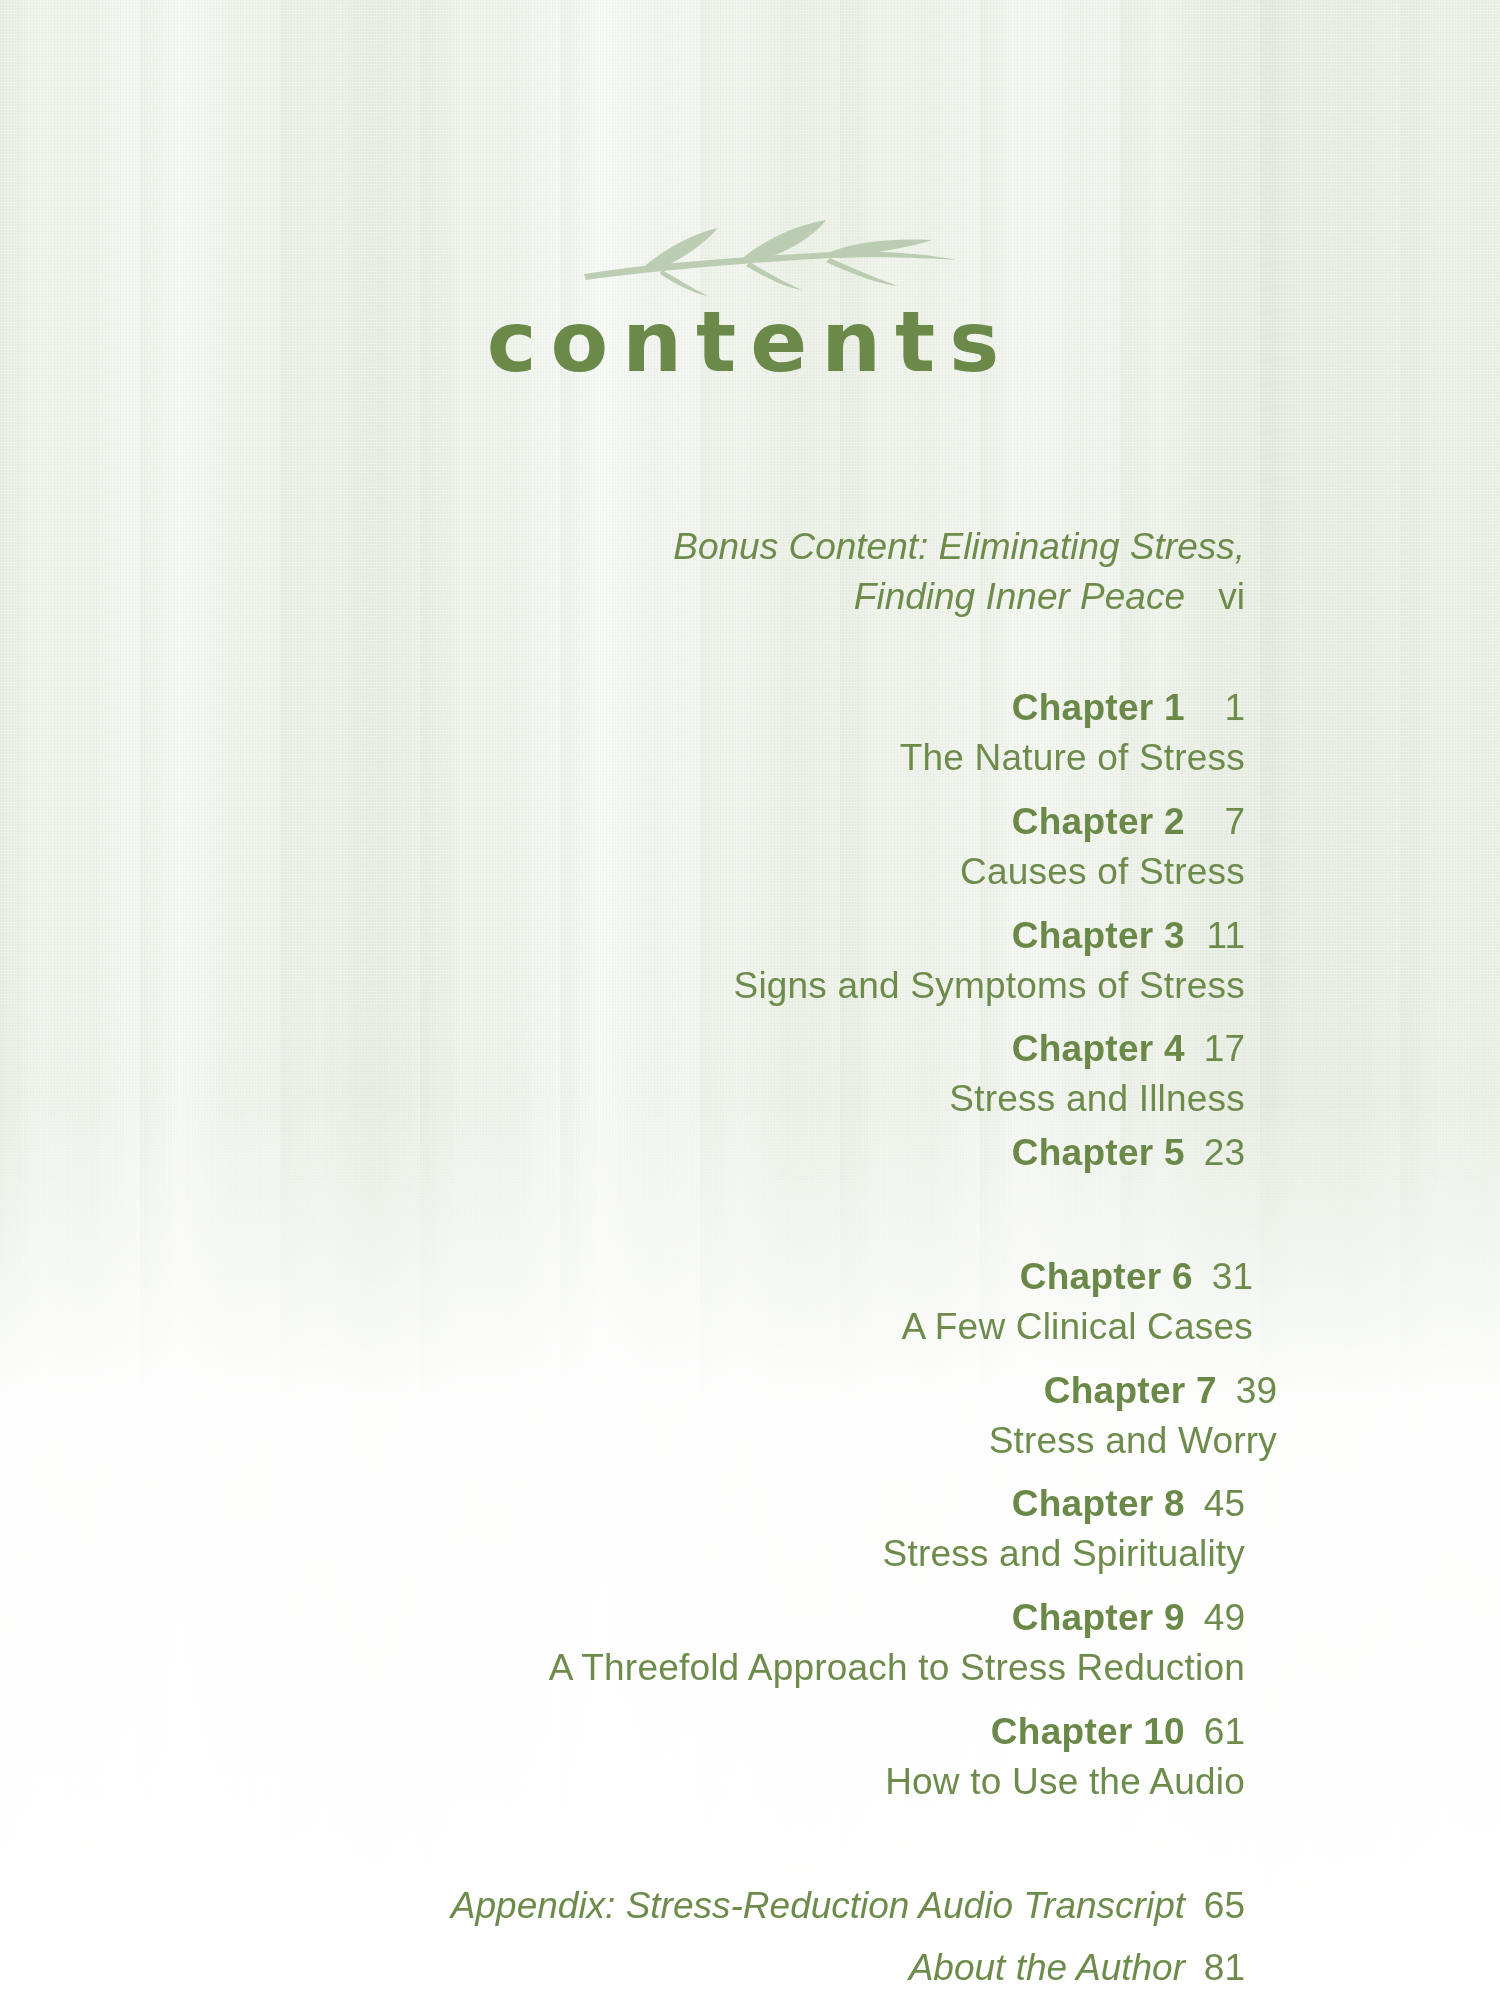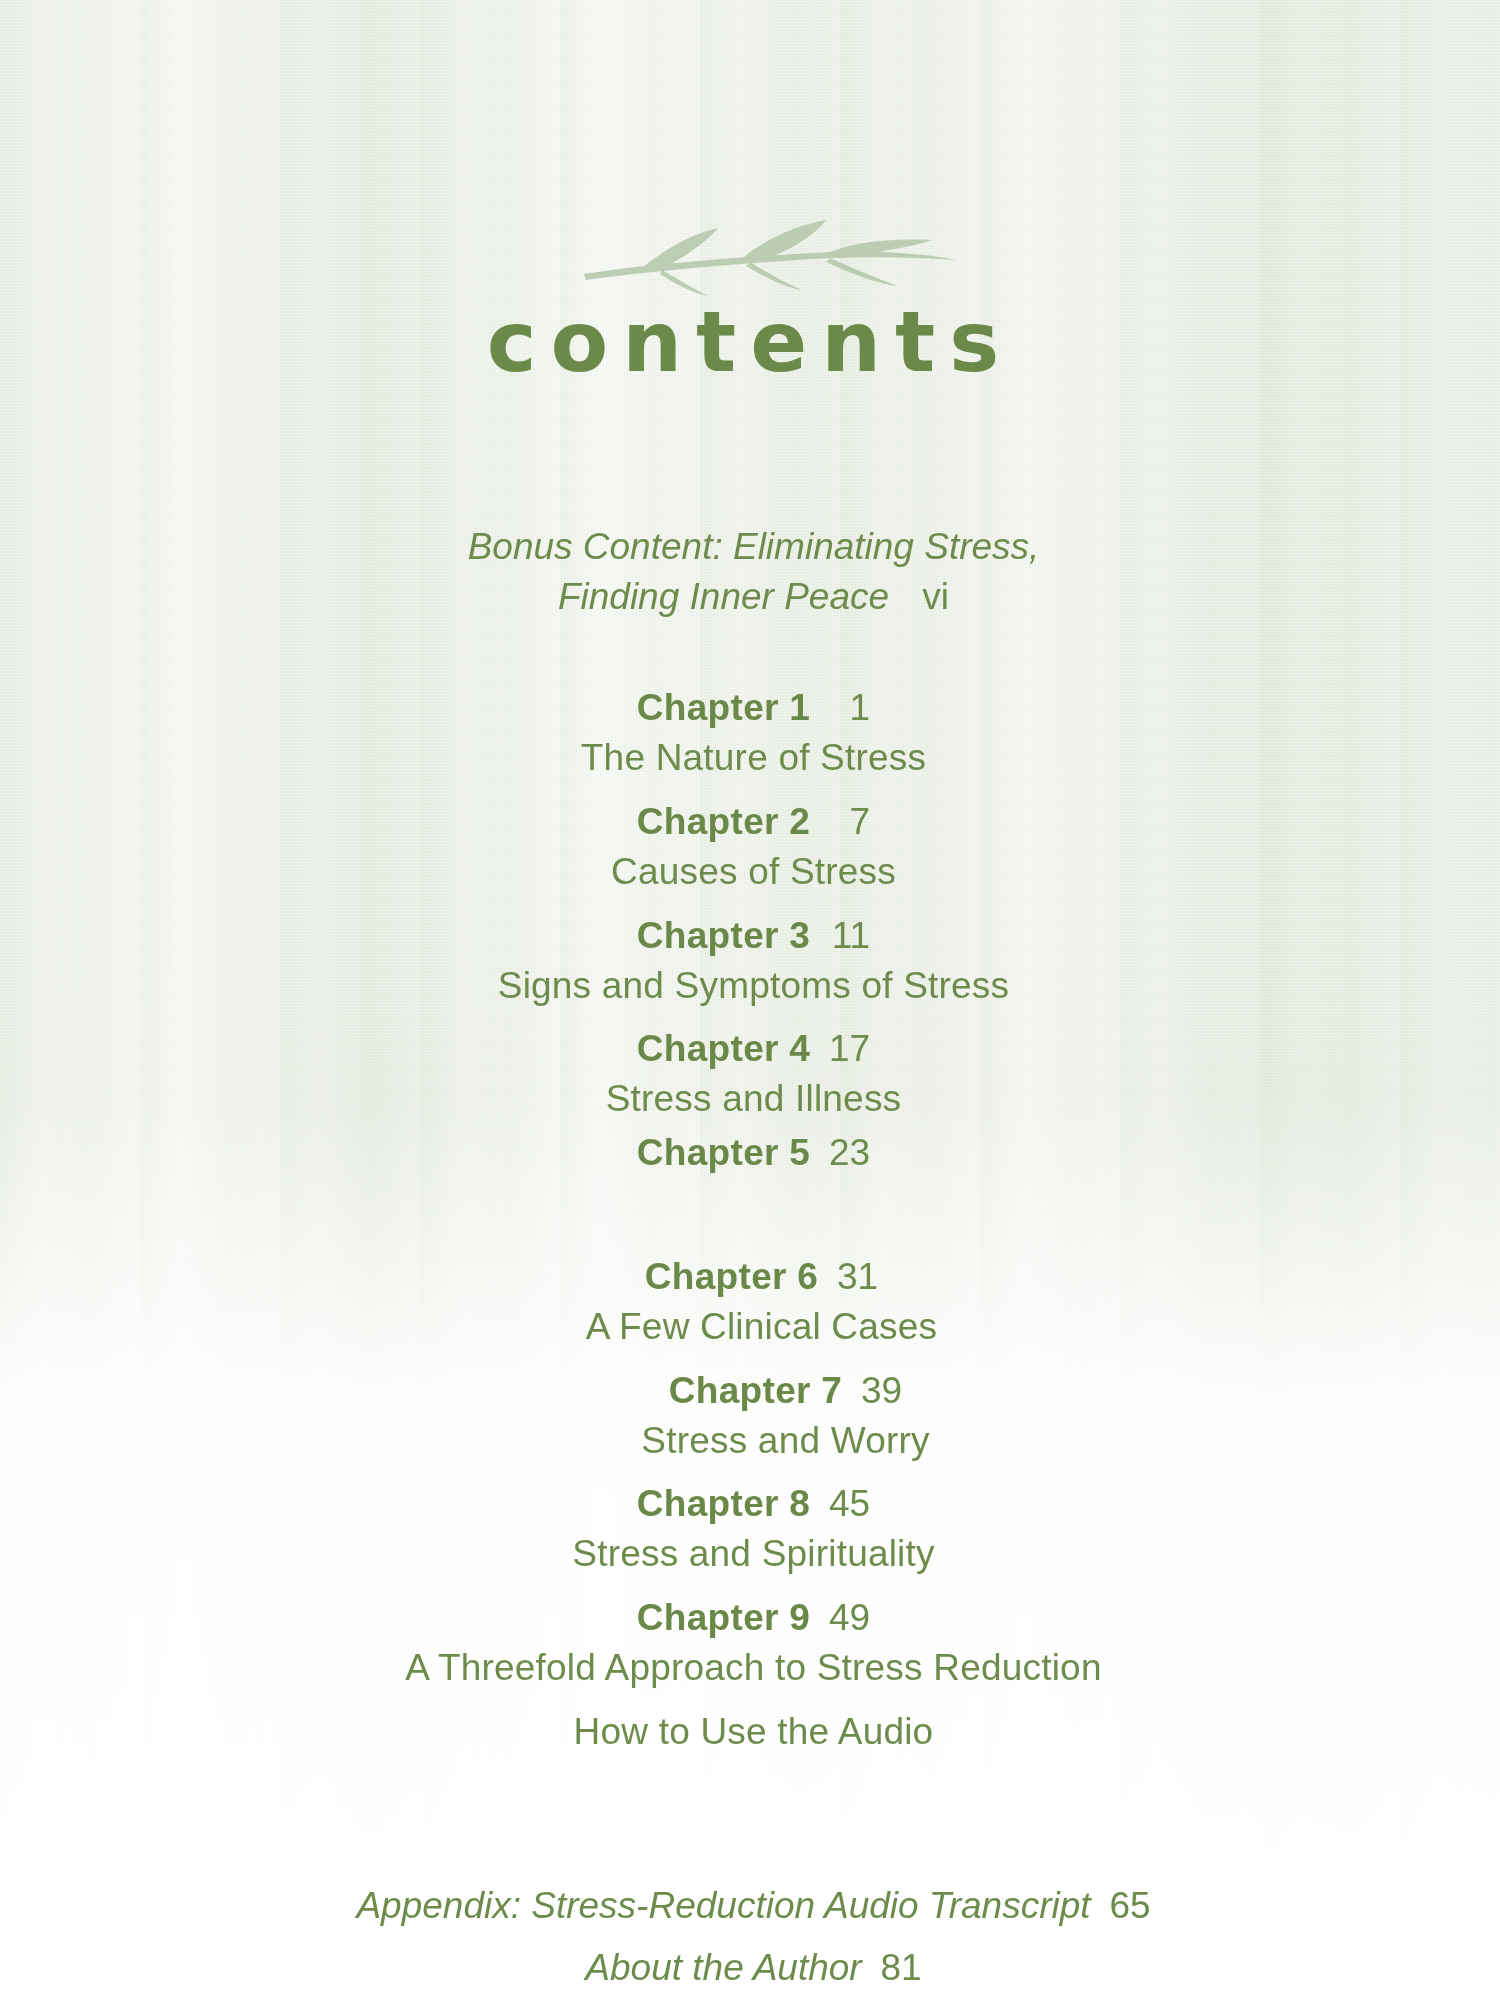--- a/index.html
+++ b/index.html
@@ -55,21 +55,21 @@
       top: 0;
     }
     .entry {
       position: absolute;
       left: 0;
       width: 983px;
       color: var(--text-color, #6d8c4c);
     }
     .entry .row {
       display: flex;
-      justify-content: center;
+      justify-content: flex-end;
       align-items: baseline;
       height: 50px;
       line-height: 50px;
     }
     .heading {
       font-weight: bold;
       font-size: 37px;
       color: var(--heading-color, #6a8948);
       letter-spacing: 0.3px;
     }
@@ -210,20 +210,24 @@
       <span class="heading">Chapter 9</span>
       <span class="page">49</span>
     </div>
     <div class="row">
       <span class="subtitle">A Threefold Approach to Stress Reduction</span>
     </div>
   </div>
 
   <div class="entry" style="top:1707px;">
     <div class="row">
+      <span class="heading">Chapter 10</span>
+      <span class="page">61</span>
+    </div>
+    <div class="row">
       <span class="subtitle">How to Use the Audio</span>
     </div>
   </div>
 
   <div class="entry" style="top:1881px;">
     <div class="row">
       <span class="italic">Appendix: Stress-Reduction Audio Transcript</span>
       <span class="page">65</span>
     </div>
   </div>

